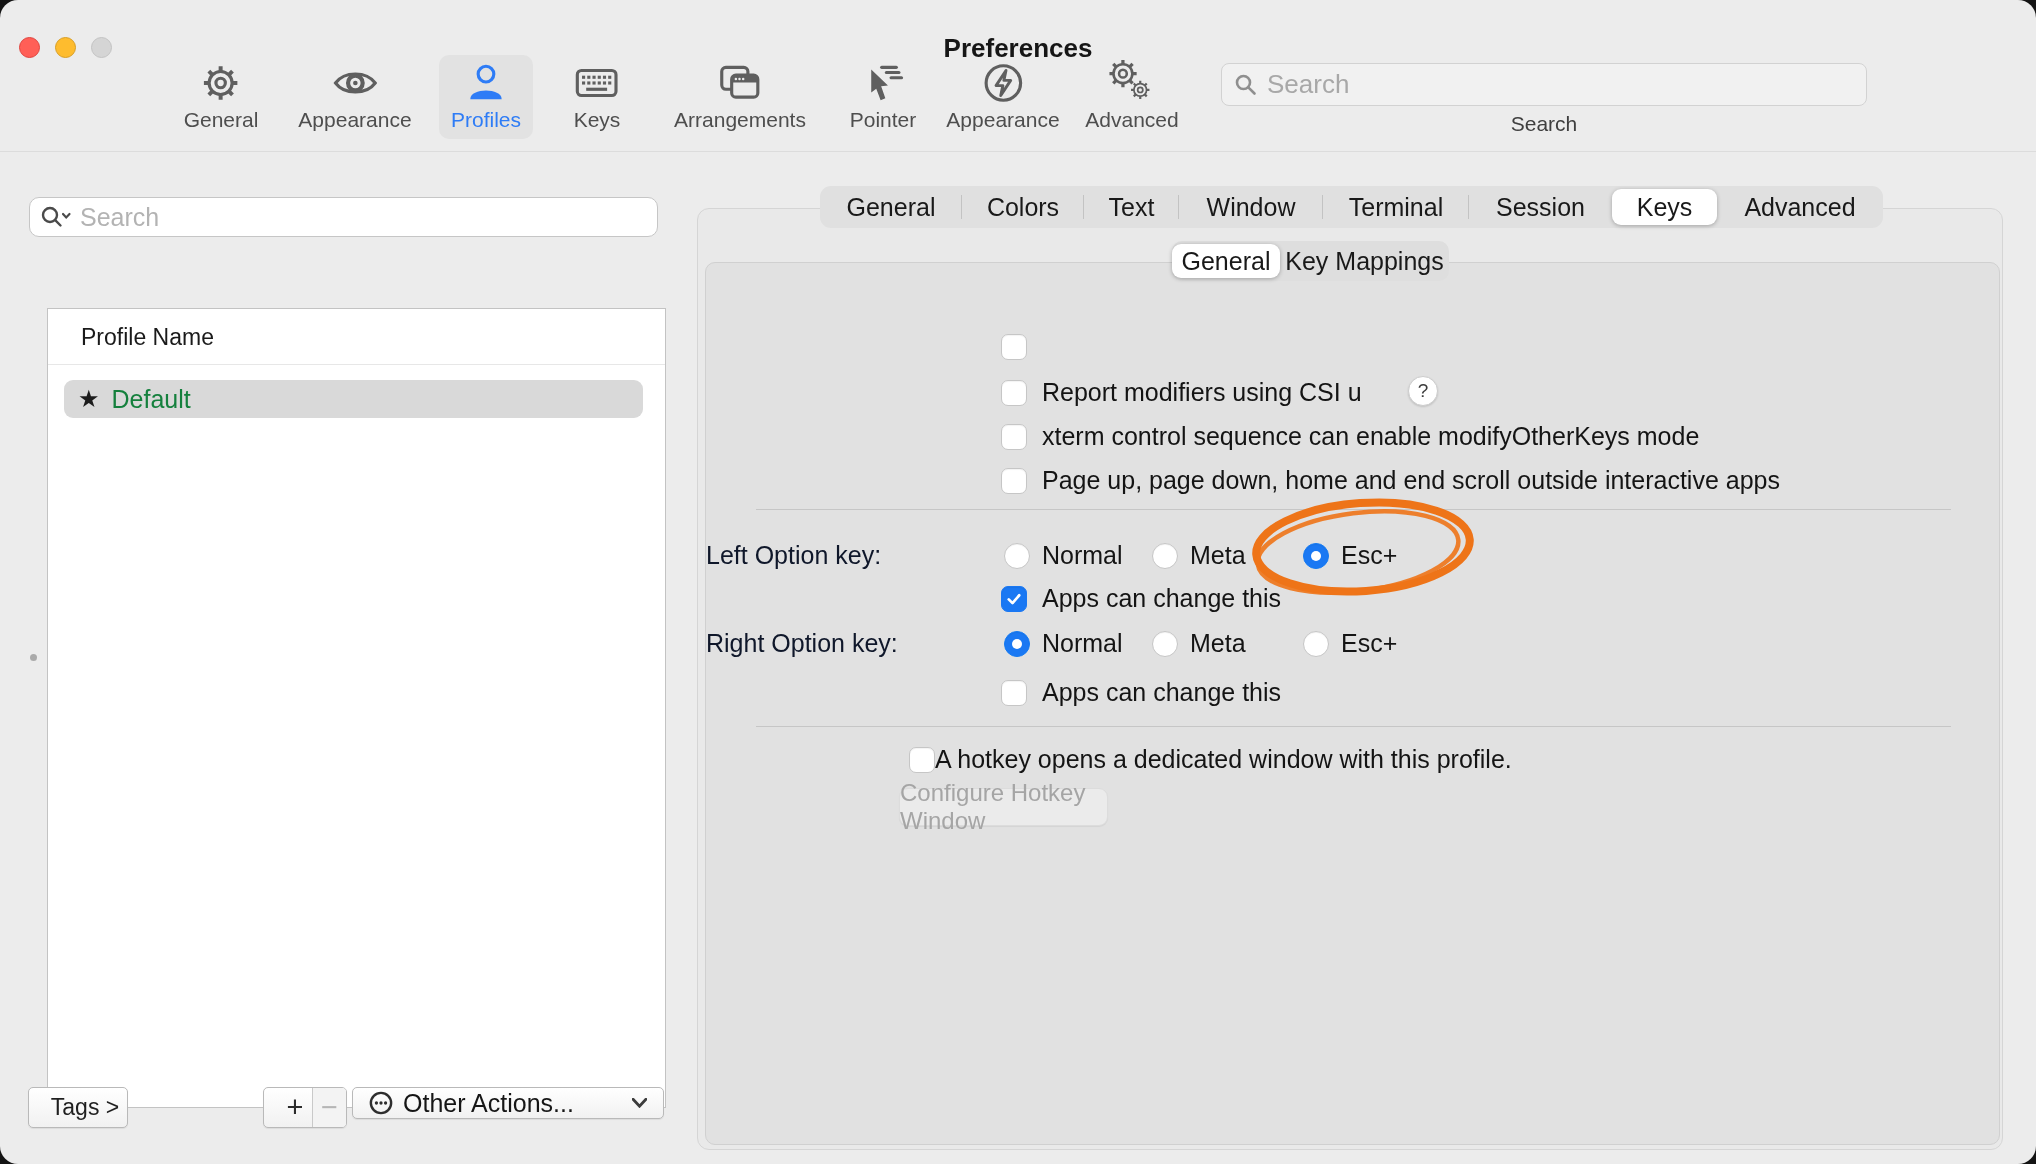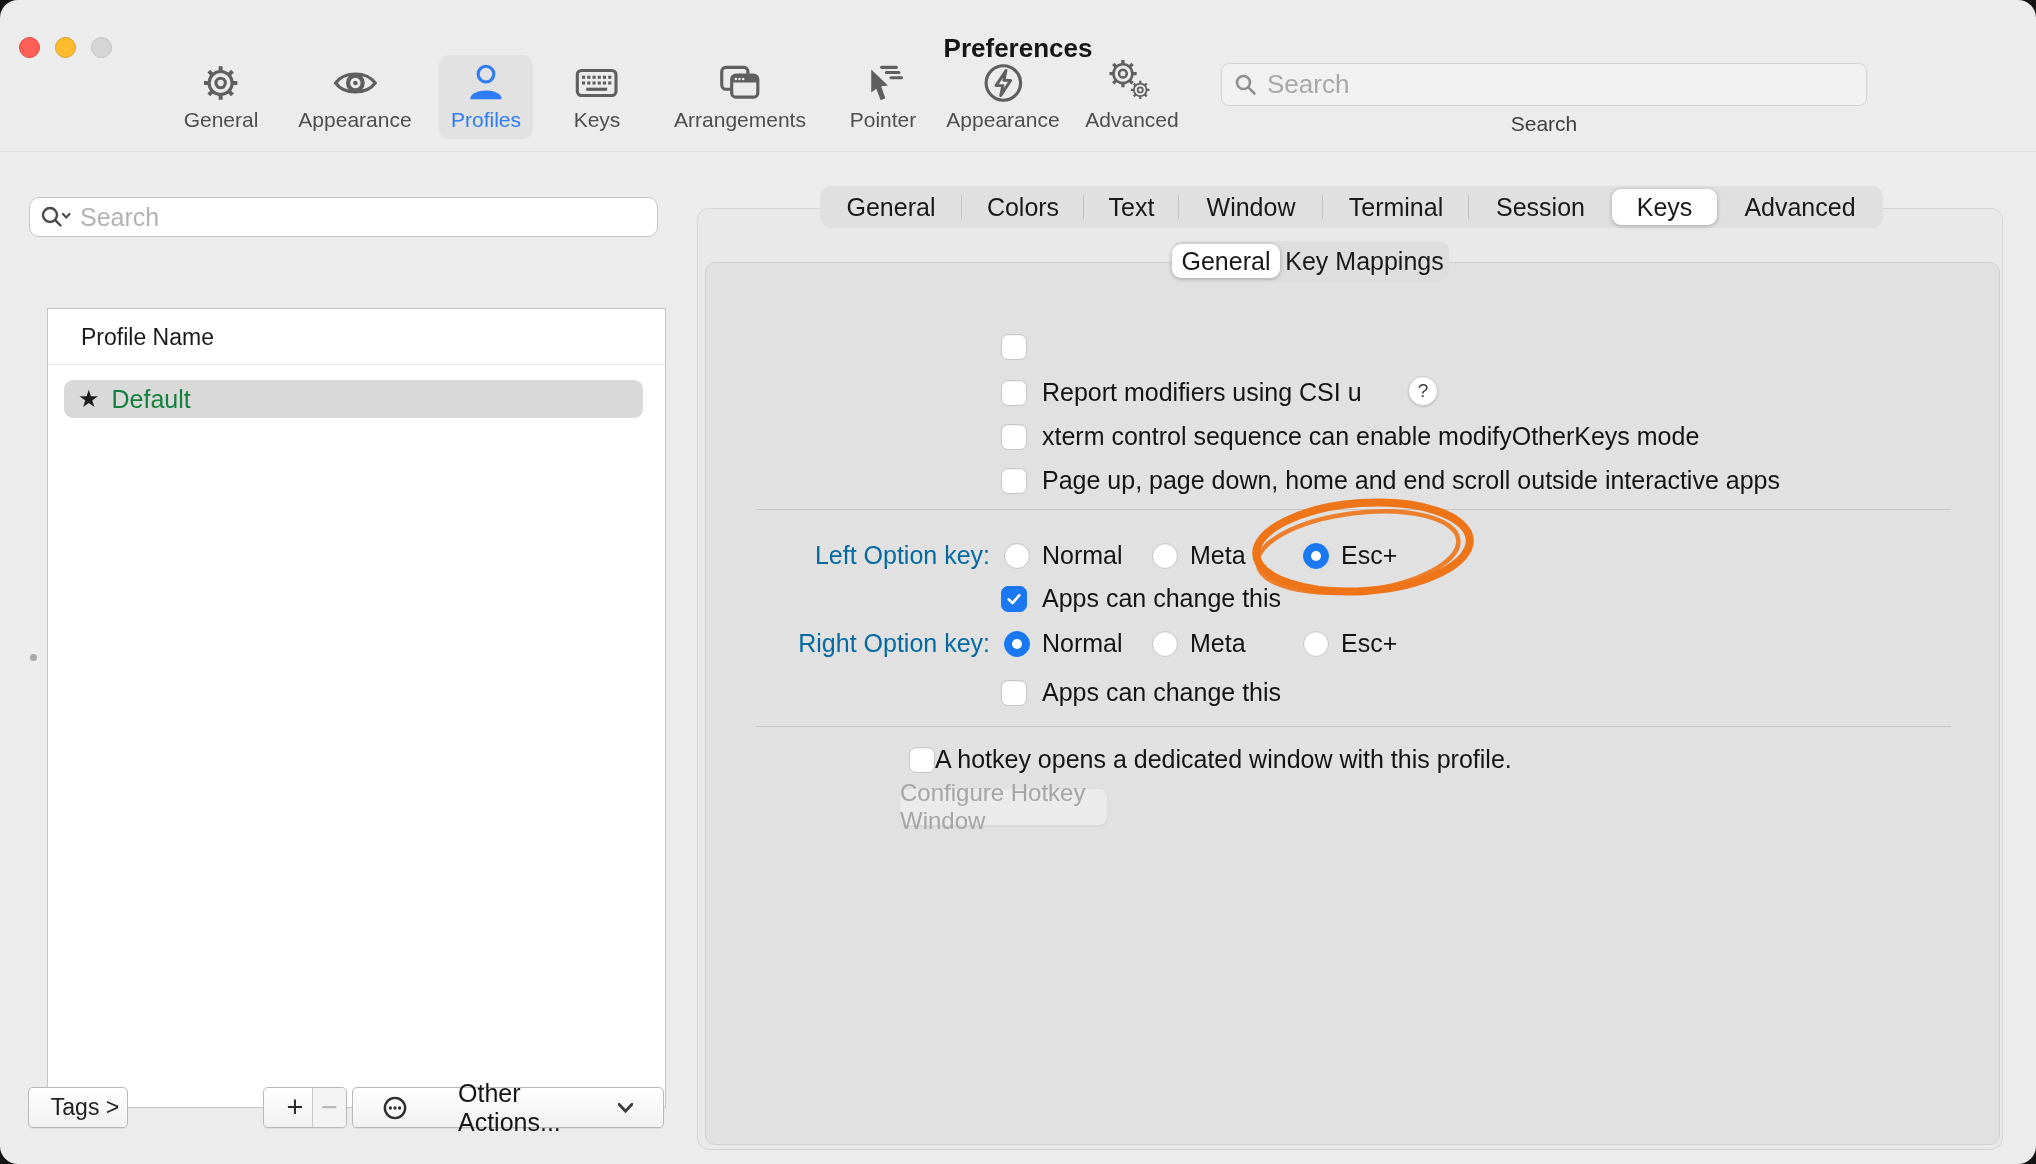--- a/index.html
+++ b/index.html
@@ -30,37 +30,37 @@
   .list-header{position:absolute;left:33px;top:15px;font-size:23px;color:#1a1a1a;}
   .list-divider{position:absolute;left:0;top:55px;width:100%;height:1px;background:#e7e7e7;}
   .profile-row{position:absolute;left:16px;top:71px;width:579px;height:38px;background:#d9d9d9;border-radius:9px;display:flex;align-items:center;padding:0 14px;}
   .profile-row .star{font-size:24px;color:#1c1c1c;margin-right:12px;}
   .profile-row .pname{font-size:25px;color:#15803d;}
   .btn{background:linear-gradient(180deg,#ffffff,#f1f1f1);border:1px solid #b9b9b9;box-shadow:0 1px 1px rgba(0,0,0,.07);color:#1f1f1f;padding-left:14px;}
   .tags-btn{position:absolute;left:28px;top:1087px;width:100px;height:41px;border-radius:5px;font-size:23px;display:flex;align-items:center;justify-content:center;}
   .seg{position:absolute;left:263px;top:1087px;width:84px;height:41px;border-radius:5px;display:flex;overflow:hidden;}
   .seg .cell{width:42px;display:flex;align-items:center;justify-content:center;font-size:29px;color:#2c2c2c;}
   .seg .cell.disabled{color:#b5b5b5;background:#f3f3f3;border-left:1px solid #c9c9c9;}
-  .other-actions{position:absolute;left:352px;top:1087px;width:312px;height:41px;border-radius:5px;display:flex;align-items:center;padding:0 30px;gap:41px;}
+  .other-actions{position:absolute;left:352px;top:1087px;width:312px;height:32px;border-radius:5px;display:flex;align-items:center;padding:0 16px;}
   .other-actions .oa-label{font-size:25px;color:#161616;margin-left:10px;flex:1;}
   .edge-dot{position:absolute;left:30px;top:654px;width:7px;height:7px;border-radius:50%;background:#9f9f9f;opacity:.85;}
   
   .pane-outer{position:absolute;left:697px;top:208px;width:1306px;height:942px;background:#e9e9e9;border:1px solid #d5d5d5;border-radius:12px;}
   .pane-inner{position:absolute;left:705px;top:262px;width:1295px;height:883px;background:#e1e1e1;border:1px solid #d0d0d0;border-radius:10px;}
   .tabstrip{position:absolute;left:820px;top:186px;width:1063px;height:42px;background:#e0e0e0;border-radius:11px;display:flex;z-index:10;}
   .tab{position:relative;display:flex;align-items:center;justify-content:center;font-size:25px;color:#191919;cursor:default;}
   .tab.sep::after{content:"";position:absolute;right:0;top:9px;bottom:9px;width:1px;background:#c3c3c3;}
   .tab.active{background:#ffffff;border-radius:9px;margin:3px 0;box-shadow:0 1px 4px rgba(0,0,0,.28);}
   .subtabstrip{position:absolute;left:1172px;top:241px;width:277px;height:40px;background:#dedede;border-radius:10px;display:flex;z-index:10;}
   .subtab{display:flex;align-items:center;justify-content:center;font-size:25px;color:#191919;}
   .subtab.active{background:#ffffff;border-radius:9px;margin:3px 0;box-shadow:0 1px 4px rgba(0,0,0,.28);}
   
   .row{position:absolute;display:flex;align-items:center;}
   .lbl{font-size:25px;color:#141414;white-space:nowrap;}
-  .seclbl{position:absolute;left:0;width:284px;text-align:right;font-size:25px;color:#0369a1;white-space:nowrap;}
+  .seclbl{position:absolute;left:0;width:284px;text-align:left;font-size:25px;color:#0f172a;white-space:nowrap;}
   .cb{width:26px;height:26px;border-radius:7px;background:#ffffff;border:1px solid #c6c6c6;box-shadow:inset 0 1px 1px rgba(0,0,0,.05);}
   .cb.checked{background:#1a78f3;border-color:#1a78f3;display:flex;align-items:center;justify-content:center;}
   .radio{width:26px;height:26px;border-radius:50%;background:#ffffff;border:1px solid #c6c6c6;box-shadow:inset 0 1px 1px rgba(0,0,0,.05);}
   .radio.selected{background:#1a78f3;border-color:#147af2;display:flex;align-items:center;justify-content:center;}
   .radio.selected::after{content:"";width:10px;height:10px;border-radius:50%;background:#fff;}
   .divider{position:absolute;left:50px;width:1195px;height:1px;background:#c6c6c6;}
   .help{position:absolute;width:30px;height:30px;border-radius:50%;background:#fff;border:1px solid #cdcdcd;box-shadow:0 1px 2px rgba(0,0,0,.15);display:flex;align-items:center;justify-content:center;font-size:19px;color:#3c3c3c;}
   .cfg-btn{position:absolute;left:193px;top:525px;width:209px;height:38px;border-radius:9px;background:#ebebeb;border:1px solid #dcdcdc;box-shadow:0 1px 1px rgba(0,0,0,.06);color:#a5a5a5;font-size:24px;display:flex;align-items:center;justify-content:center;}
   .annotation{position:absolute;left:540px;top:232px;width:235px;height:108px;pointer-events:none;z-index:20;}
 </style>

